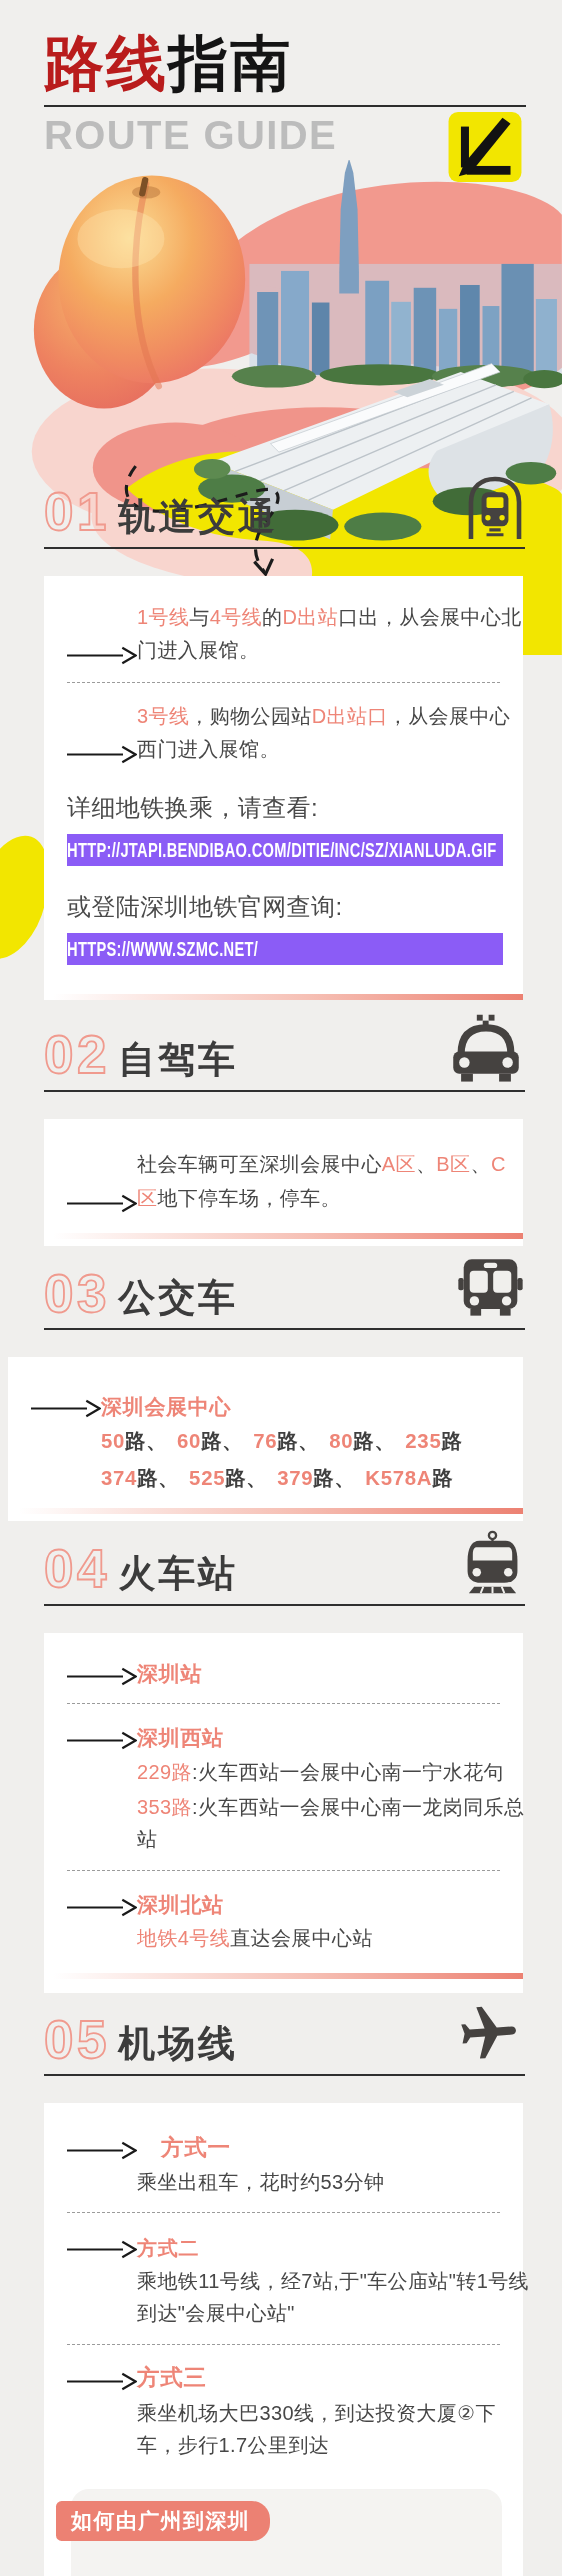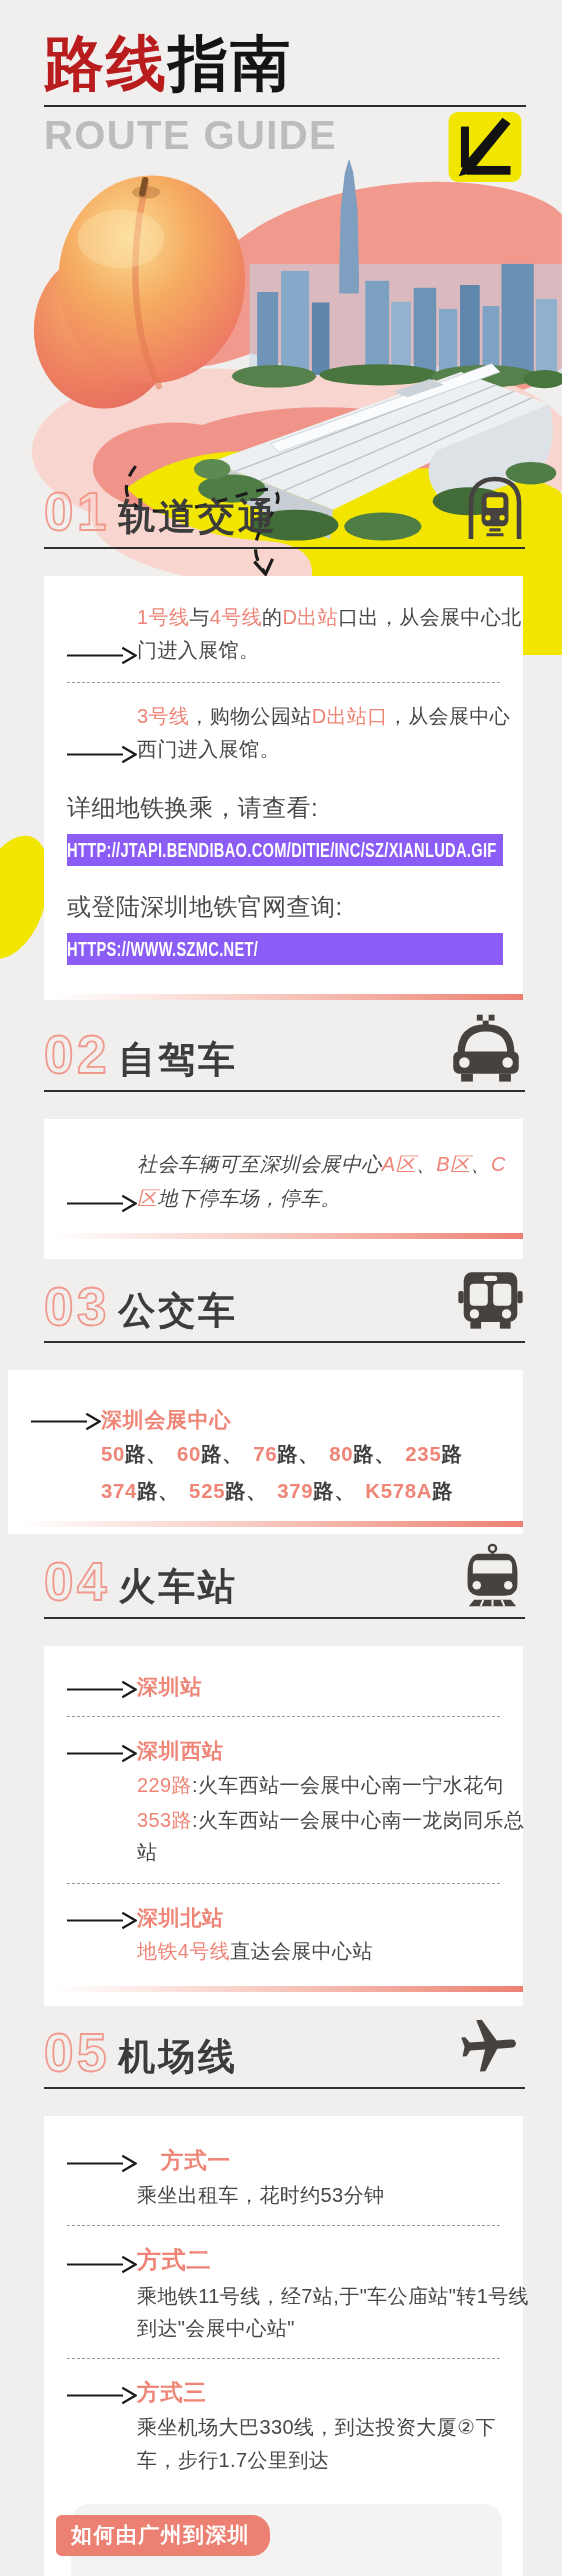--- a/index.html
+++ b/index.html
@@ -43,21 +43,21 @@
   .dashline{border-top:1.8px dashed #9b9b9b;margin:14px 23px 17px 23px;}
   .note{font-size:24px;color:#4a4a4a;margin:25px 0 0 23px;font-weight:500;letter-spacing:0.4px;}
   .urlbar{background:#8b5cf6;color:#fff;height:32px;line-height:32px;margin:9.8px 19.7px 0 23px;padding-left:0;
     white-space:nowrap;overflow:hidden;}
   .urlbar .sq{display:inline-block;transform:scaleX(0.72);transform-origin:0 50%;
     font-size:20.4px;font-weight:700;letter-spacing:0.4px;}
   .detail{margin:2.8px 18px 0 93px;font-size:20px;line-height:1.62;color:#474747;letter-spacing:0.4px;font-weight:500;width:393px;}
   .rseg{margin-right:9.8px;white-space:nowrap;}
   .routes{margin:4.2px 18px 0 93px;font-size:20.4px;line-height:1.58;color:#3f3f3f;font-weight:600;letter-spacing:0.7px;}
   .pt36{padding-top:25px;} .pt42{padding-top:29.5px;} .pt46{padding-top:32px;margin-left:8px;} .pt34{padding-top:24px;} .pt40{padding-top:28px;}
-  .pb42{padding-bottom:29.5px;} .pb6{padding-bottom:20px;font-style:italic;} .pb10{padding-bottom:7px;} .pb20{padding-bottom:14px;} .pb36{padding-bottom:25px;}
+  .pb42{padding-bottom:29.5px;} .pb6{padding-bottom:7px;} .pb10{padding-bottom:7px;} .pb20{padding-bottom:14px;} .pb36{padding-bottom:25px;}
 
   
   .gz-panel{background:#f4f3f1;border-radius:18px;margin:28px 21px 0 27px;position:relative;height:195px;}
   .ribbon{position:absolute;left:-15.5px;top:11.2px;background:#ec8173;color:#fff;font-size:21px;font-weight:700;
     letter-spacing:1.4px;padding:6.3px 19.7px 6.3px 15.5px;border-radius:5.6px 18px 18px 5.6px;z-index:2;}
   .gz-cols{display:flex;padding-top:56px;position:relative;}
 </style>
 </head>
 <body>
 
@@ -347,21 +347,21 @@
         </div>
         <div class="detail">乘坐出租车，花时约53分钟</div>
         <div class="dashline"></div>
         <div class="row">
           <span class="arrow-wrap">
             <svg width="70" height="21" viewBox="0 0 100 30">
                 <path d="M0 15 H80" stroke="#1a1a1a" stroke-width="3.2"></path>
                 <path d="M79 4 L98 15 L79 26" fill="none" stroke="#1a1a1a" stroke-width="3.2"></path>
               </svg>
           </span>
-          <span class="stop-label" style="font-size:24px;">方式二</span>
+          <span class="stop-label" style="font-size:20px;">方式二</span>
         </div>
         <div class="detail">乘地铁11号线，经7站,于"车公庙站"转1号线到达"会展中心站"</div>
         <div class="dashline"></div>
         <div class="row">
           <span class="arrow-wrap">
             <svg width="70" height="21" viewBox="0 0 100 30">
                 <path d="M0 15 H80" stroke="#1a1a1a" stroke-width="3.2"></path>
                 <path d="M79 4 L98 15 L79 26" fill="none" stroke="#1a1a1a" stroke-width="3.2"></path>
               </svg>
           </span>

